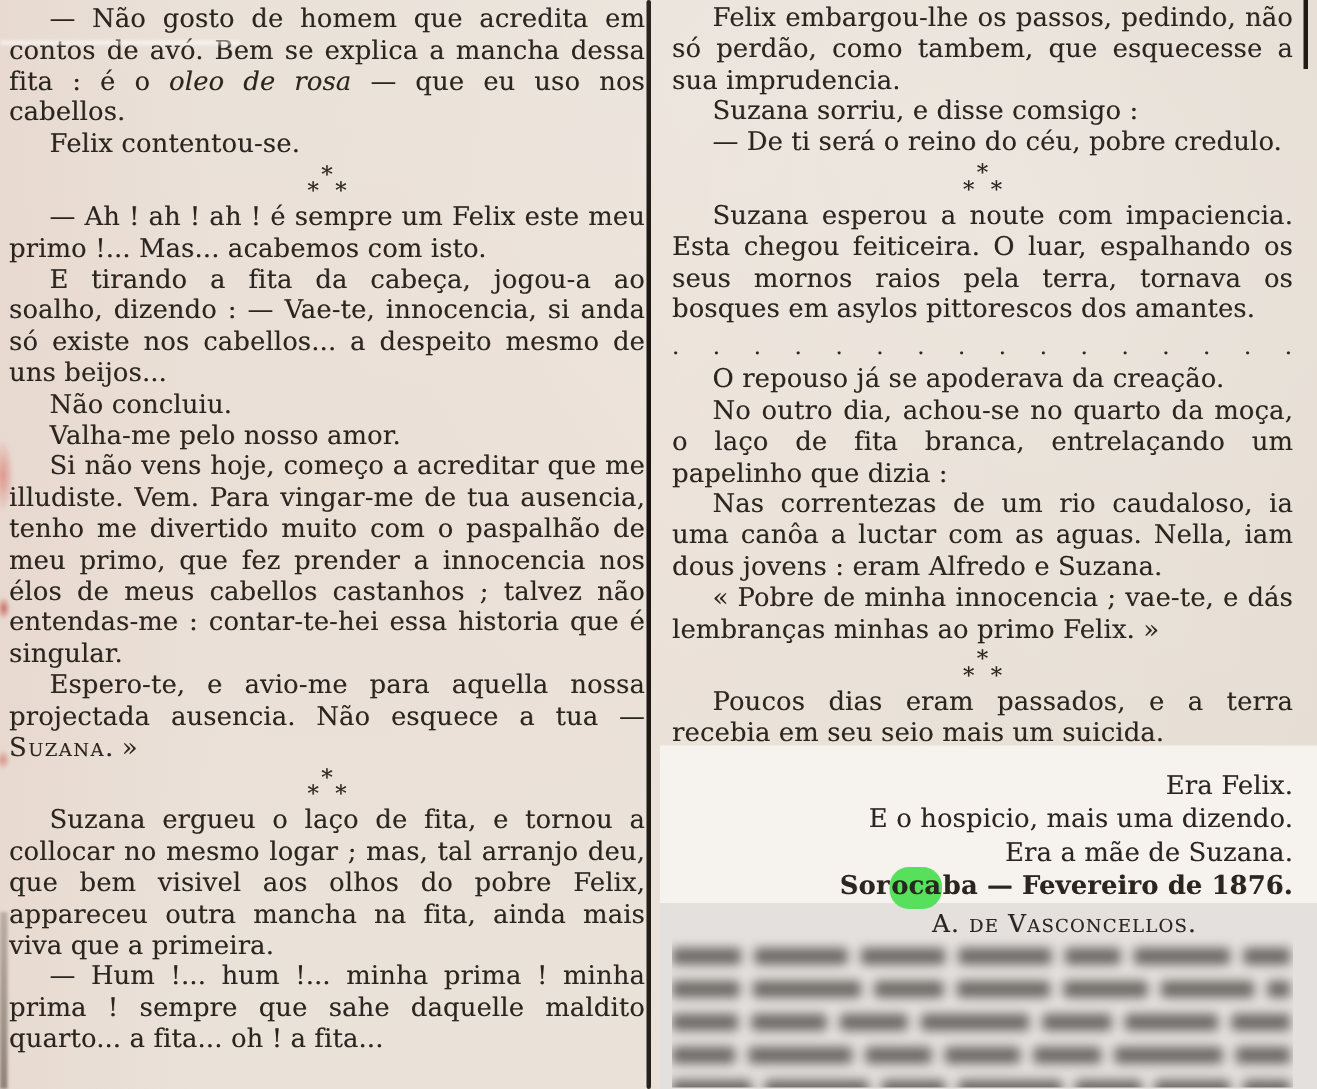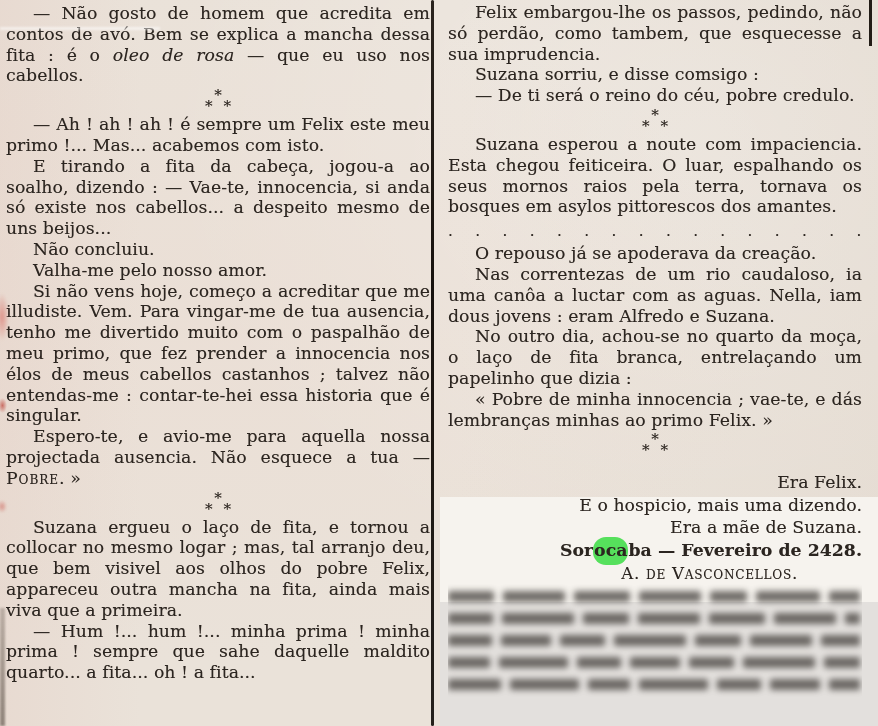--- a/index.html
+++ b/index.html
@@ -57,60 +57,62 @@
     background:linear-gradient(rgba(55,45,35,.25),rgba(55,45,35,.5));filter:blur(1px);}
 </style>
 </head>
 <body>
 
 <div class="page">
   <div class="patch-white"></div>
   <div class="patch-gray"></div>
   <div class="col col-left" id="col-left">
       <p class="para"><span>— Não gosto de homem que acredita em contos de avó. Bem se explica a mancha dessa fita : é o </span><span class="seg-italic">oleo de rosa</span><span> — que eu uso nos cabellos.</span></p>
+      <p class="para"><span>Felix contentou-se.</span></p>
       <div class="asterism">
         <div>*</div>
         <div>* *</div>
       </div>
       <p class="para"><span>— Ah ! ah ! ah ! é sempre um Felix este meu primo !... Mas... acabemos com isto.</span></p>
       <p class="para"><span>E tirando a fita da cabeça, jogou-a ao soalho, dizendo : — Vae-te, innocencia, si anda só existe nos cabellos... a despeito mesmo de uns beijos...</span></p>
       <p class="para"><span>Não concluiu.</span></p>
       <p class="para"><span>Valha-me pelo nosso amor.</span></p>
       <p class="para"><span>Si não vens hoje, começo a acreditar que me illudiste. Vem. Para vingar-me de tua ausencia, tenho me divertido muito com o paspalhão de meu primo, que fez prender a innocencia nos élos de meus cabellos castanhos ; talvez não entendas-me : contar-te-hei essa historia que é singular.</span></p>
-      <p class="para"><span>Espero-te, e avio-me para aquella nossa projectada ausencia. Não esquece a tua — </span><span class="seg-smallcaps">Pobre</span><span>. »</span></p>
+      <p class="para"><span>Espero-te, e avio-me para aquella nossa projectada ausencia. Não esquece a tua — </span><span class="seg-smallcaps">Suzana</span><span>. »</span></p>
       <div class="asterism">
         <div>*</div>
         <div>* *</div>
       </div>
       <p class="para"><span>Suzana ergueu o laço de fita, e tornou a collocar no mesmo logar ; mas, tal arranjo deu, que bem visivel aos olhos do pobre Felix, appareceu outra mancha na fita, ainda mais viva que a primeira.</span></p>
       <p class="para"><span>— Hum !... hum !... minha prima ! minha prima ! sempre que sahe daquelle maldito quarto... a fita... oh ! a fita...</span></p>
     </div>
   <div class="col col-right" id="col-right">
       <p class="para"><span>Felix embargou-lhe os passos, pedindo, não só perdão, como tambem, que esquecesse a sua imprudencia.</span></p>
       <p class="para"><span>Suzana sorriu, e disse comsigo :</span></p>
       <p class="para"><span>— De ti será o reino do céu, pobre credulo.</span></p>
       <div class="asterism">
         <div>*</div>
         <div>* *</div>
       </div>
       <p class="para"><span>Suzana esperou a noute com impaciencia. Esta chegou feiticeira. O luar, espalhando os seus mornos raios pela terra, tornava os bosques em asylos pittorescos dos amantes.</span></p>
       <div class="dots">. . . . . . . . . . . . . . . .</div>
       <p class="para"><span>O repouso já se apoderava da creação.</span></p>
+      <p class="para"><span>No outro dia, achou-se no quarto da moça, o laço de fita branca, entrelaçando um papelinho que dizia :</span></p>
       <p class="para"><span>Nas correntezas de um rio caudaloso, ia uma canôa a luctar com as aguas. Nella, iam dous jovens : eram Alfredo e Suzana.</span></p>
-      <p class="para"><span>No outro dia, achou-se no quarto da moça, o laço de fita branca, entrelaçando um papelinho que dizia :</span></p>
       <p class="para"><span>« Pobre de minha innocencia ; vae-te, e dás lembranças minhas ao primo Felix. »</span></p>
       <div class="asterism">
         <div>*</div>
         <div>* *</div>
       </div>
+      <p class="para"><span>Poucos dias eram passados, e a terra recebia em seu seio mais um suicida.</span></p>
       <div style="height: 13px;"></div>
       <p class="closing-line"><span>Era Felix.</span></p>
       <p class="closing-line"><span>E o hospicio, mais uma dizendo.</span></p>
       <p class="closing-line"><span>Era a mãe de Suzana.</span></p>
-      <p class="closing-line bold"><span>Sor</span><span class="seg-highlight">oca</span><span>ba — Fevereiro de 2428.</span></p>
+      <p class="closing-line bold"><span>Sor</span><span class="seg-highlight">oca</span><span>ba — Fevereiro de 1876.</span></p>
       <p class="signature"><span>A. de Vasconcellos.</span></p>
       <div class="blur-block">
         <div class="blur-line"><span class="bw" style="width: 46px;"></span><span class="bw" style="width: 62px;"></span><span class="bw" style="width: 56px;"></span><span class="bw" style="width: 62px;"></span><span class="bw" style="width: 37px;"></span><span class="bw" style="width: 64px;"></span><span class="bw" style="width: 38px;"></span></div>
         <div class="blur-line"><span class="bw" style="width: 45px;"></span><span class="bw" style="width: 72px;"></span><span class="bw" style="width: 46px;"></span><span class="bw" style="width: 62px;"></span><span class="bw" style="width: 56px;"></span><span class="bw" style="width: 62px;"></span><span class="bw" style="width: 37px;"></span></div>
         <div class="blur-line"><span class="bw" style="width: 44px;"></span><span class="bw" style="width: 50px;"></span><span class="bw" style="width: 45px;"></span><span class="bw" style="width: 72px;"></span><span class="bw" style="width: 46px;"></span><span class="bw" style="width: 62px;"></span><span class="bw" style="width: 56px;"></span></div>
         <div class="blur-line"><span class="bw" style="width: 42px;"></span><span class="bw" style="width: 69px;"></span><span class="bw" style="width: 44px;"></span><span class="bw" style="width: 50px;"></span><span class="bw" style="width: 45px;"></span><span class="bw" style="width: 72px;"></span><span class="bw" style="width: 46px;"></span></div>
         <div class="blur-line"><span class="bw" style="width: 53px;"></span><span class="bw" style="width: 69px;"></span><span class="bw" style="width: 42px;"></span><span class="bw" style="width: 69px;"></span><span class="bw" style="width: 44px;"></span><span class="bw" style="width: 50px;"></span><span class="bw" style="width: 45px;"></span></div>
       </div>
     </div>
   <div class="divider"></div>

